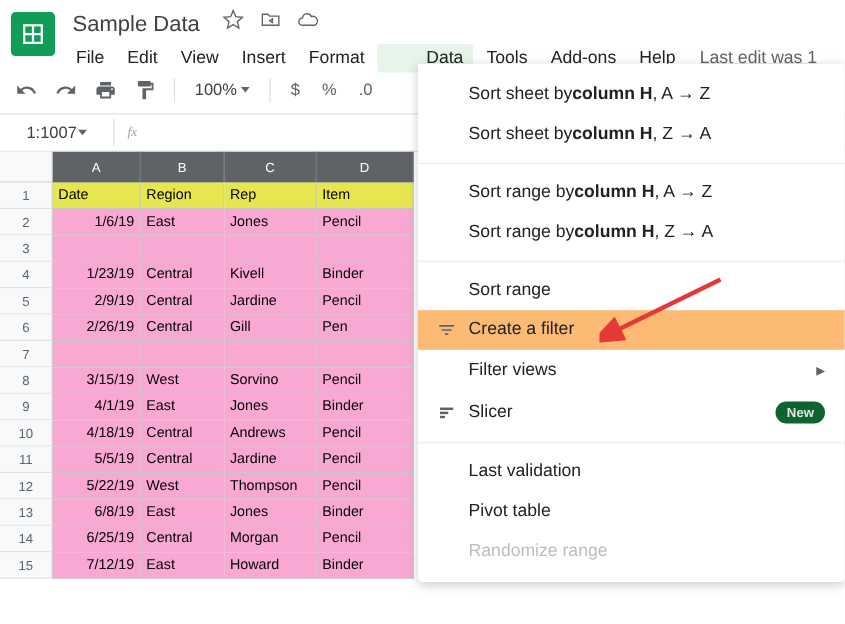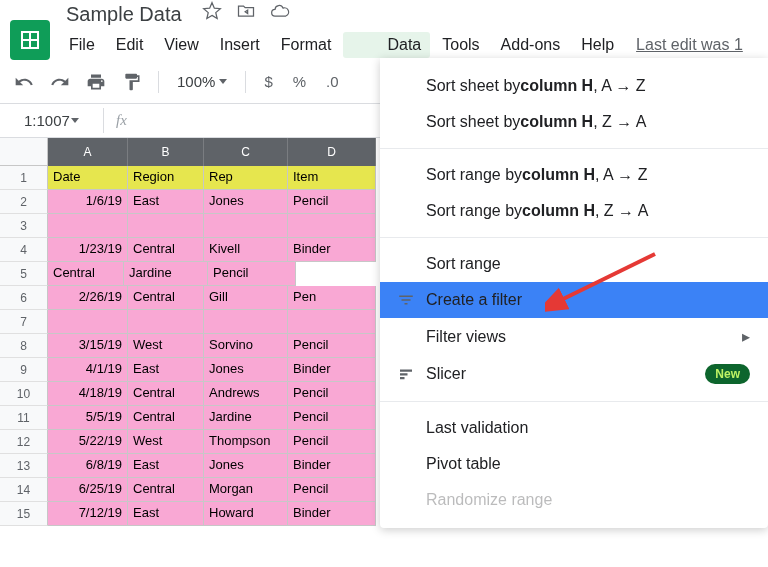--- a/index.html
+++ b/index.html
@@ -1,19 +1,19 @@
 <!DOCTYPE html>
 <html><head>
   <meta charset="utf-8">
   <style>
     * { margin: 0; padding: 0; box-sizing: border-box; font-family: Arial, sans-serif; }
     body { width: 768px; height: 567px; overflow: hidden; background: #fff; position: relative; }
     
     
-    .title-bar { display: flex; align-items: flex-end; padding: 8px 10px 0; height: 60px; }
+    .title-bar { display: flex; align-items: flex-start; padding: 8px 10px 0; height: 60px; }
     .logo { width: 40px; height: 40px; background: #0f9d58; border-radius: 4px; display: flex; align-items: center; justify-content: center; margin-right: 10px; margin-top: 3px; }
     .logo svg { width: 24px; height: 24px; }
     .title-section { flex: 1; }
     .doc-title { font-size: 20px; color: #3c4043; padding: 2px 6px; display: inline-block; }
     .title-icons { display: inline-flex; gap: 14px; margin-left: 10px; }
     .title-icon { width: 20px; height: 20px; color: #5f6368; display: flex; align-items: center; justify-content: center; }
     
     
     .menu-bar { display: flex; gap: 3px; padding: 2px 0; margin-top: 2px; }
     .menu-item { padding: 4px 9px; font-size: 16px; color: #202124; cursor: pointer; border-radius: 3px; }
@@ -23,21 +23,21 @@
     
     .toolbar { display: flex; align-items: center; padding: 6px 10px; border-bottom: 1px solid #dadce0; height: 44px; gap: 8px; }
     .toolbar-btn { width: 28px; height: 28px; display: flex; align-items: center; justify-content: center; color: #5f6368; cursor: pointer; }
     .toolbar-sep { width: 1px; height: 22px; background: #dadce0; margin: 0 4px; }
     .zoom-select { display: flex; align-items: center; gap: 4px; font-size: 15px; color: #3c4043; padding: 4px 6px; }
     .toolbar-text { font-size: 15px; color: #5f6368; padding: 4px 6px; }
     
     
     .formula-bar { display: flex; align-items: center; border-bottom: 1px solid #dadce0; height: 34px; }
     .name-box { width: 104px; padding: 4px 24px; font-size: 15px; color: #3c4043; border-right: 1px solid #dadce0; display: flex; align-items: center; justify-content: space-between; }
-    .fx-label { font-style: italic; color: #9aa0a6; padding: 0 12px; font-size: 15px; font-family: Georgia, serif; }
+    .fx-label { font-style: italic; color: #9aa0a6; padding: 0 12px; font-size: 12px; font-family: Georgia, serif; }
     
     
     .sheet { display: flex; }
     .row-headers { display: flex; flex-direction: column; background: #f8f9fa; }
     .corner-cell { width: 48px; height: 28px; background: #f8f9fa; border-right: 1px solid #c7c7c7; border-bottom: 1px solid #c7c7c7; }
     .row-header { width: 48px; height: 24px; background: #f8f9fa; border-right: 1px solid #c7c7c7; border-bottom: 1px solid #e0e0e0; display: flex; align-items: center; justify-content: center; font-size: 12px; color: #5f6368; }
     
     .grid { display: flex; flex-direction: column; }
     .col-headers { display: flex; }
     .col-header { height: 28px; background: #5f6368; color: #fff; border-right: 1px solid #7a7d81; display: flex; align-items: center; justify-content: center; font-size: 12px; }
@@ -48,25 +48,25 @@
     
     .data-row { display: flex; }
     .cell { height: 24px; border-right: 1px solid #c7c7c7; border-bottom: 1px solid #c7c7c7; font-size: 13px; padding: 3px 5px; white-space: nowrap; overflow: hidden; }
     .header-row .cell { background: #e6e64e; font-weight: normal; }
     .data-row.selected .cell { background: #f9a8d4; }
     .cell.col-a { text-align: right; }
     
     
     .dropdown { position: absolute; top: 58px; left: 380px; width: 388px; background: #fff; box-shadow: 0 2px 10px rgba(0,0,0,0.2); border-radius: 0 0 4px 4px; padding: 10px 0; z-index: 10; }
     .dropdown-item { display: flex; align-items: center; padding: 9px 18px 9px 46px; font-size: 16px; color: #202124; cursor: pointer; position: relative; }
-    .dropdown-item.highlighted { background: #3b82f6; }
+    .dropdown-item.highlighted { background: #fdba74; }
     .dropdown-item .icon { position: absolute; left: 16px; width: 20px; height: 20px; display: flex; align-items: center; justify-content: center; color: #5f6368; }
     .dropdown-divider { height: 1px; background: #e8eaed; margin: 8px 0; }
     .submenu-arrow { margin-left: auto; color: #5f6368; }
-    .badge-new { background: #0d652d; color: #bef264; font-size: 12px; font-weight: bold; padding: 3px 10px; border-radius: 10px; margin-left: auto; }
+    .badge-new { background: #0d652d; color: #e5e5e5; font-size: 12px; font-weight: bold; padding: 3px 10px; border-radius: 10px; margin-left: auto; }
     .bold { font-weight: bold; }
     
     
     .red-arrow { position: absolute; top: 246px; left: 545px; z-index: 20; pointer-events: none; }
     
     .dropdown-caret { width: 0; height: 0; border-left: 4px solid transparent; border-right: 4px solid transparent; border-top: 5px solid #5f6368; }
   </style>
 </head>
 <body>
 
@@ -199,20 +199,21 @@
       <div class="cell col-c"></div>
       <div class="cell col-d"></div>
     </div>
     <div class="data-row selected">
       <div class="cell col-a">1/23/19</div>
       <div class="cell col-b">Central</div>
       <div class="cell col-c">Kivell</div>
       <div class="cell col-d">Binder</div>
     </div>
     <div class="data-row selected">
+      <div class="cell col-a">2/9/19</div>
       <div class="cell col-b">Central</div>
       <div class="cell col-c">Jardine</div>
       <div class="cell col-d">Pencil</div>
     </div>
     <div class="data-row selected">
       <div class="cell col-a">2/26/19</div>
       <div class="cell col-b">Central</div>
       <div class="cell col-c">Gill</div>
       <div class="cell col-d">Pen</div>
     </div>

